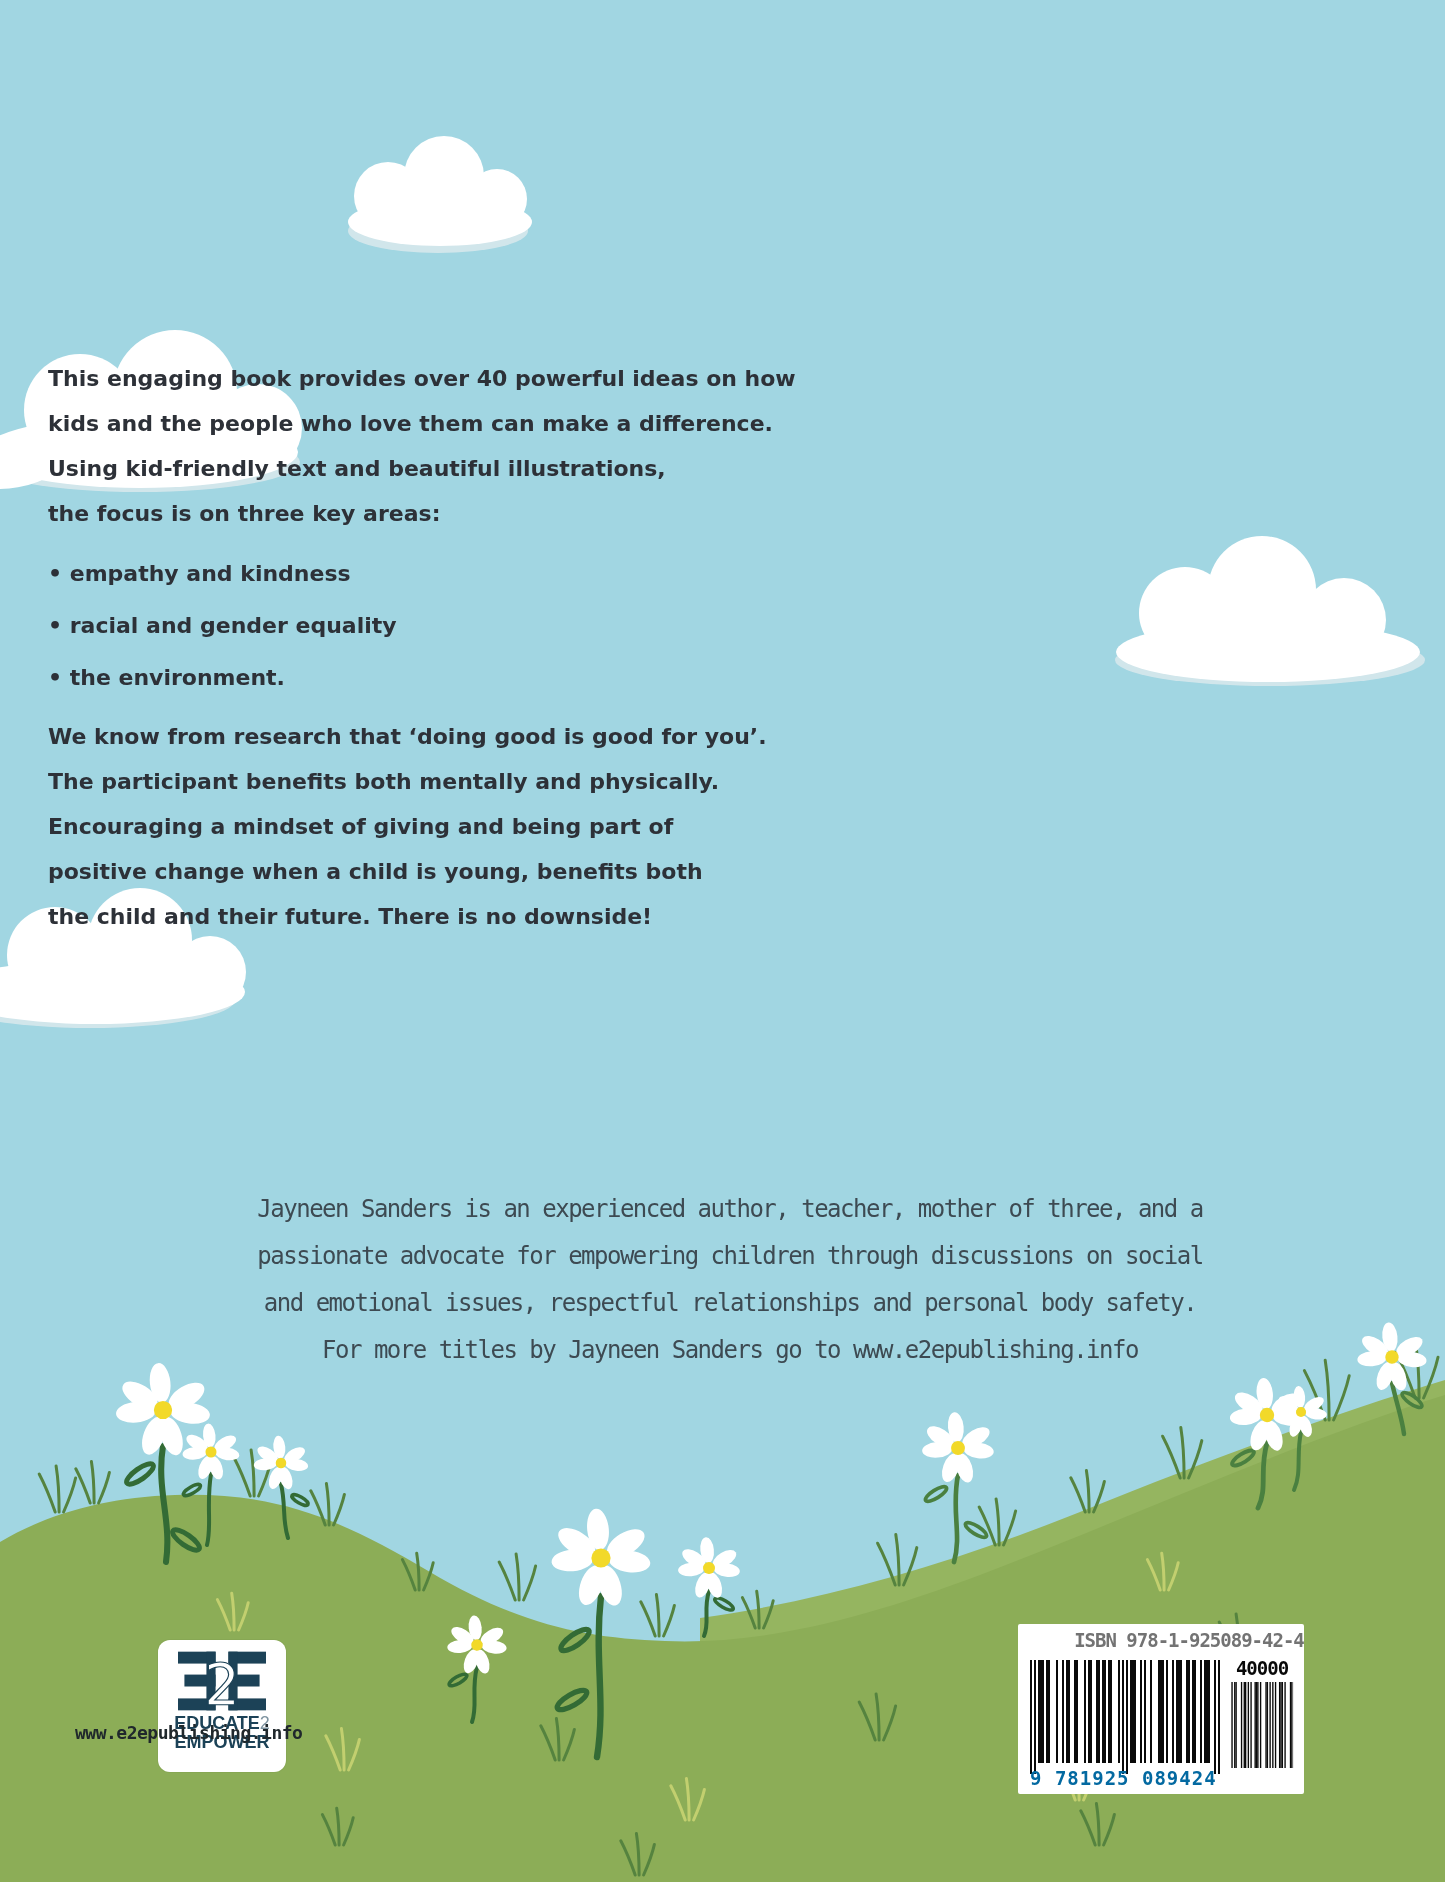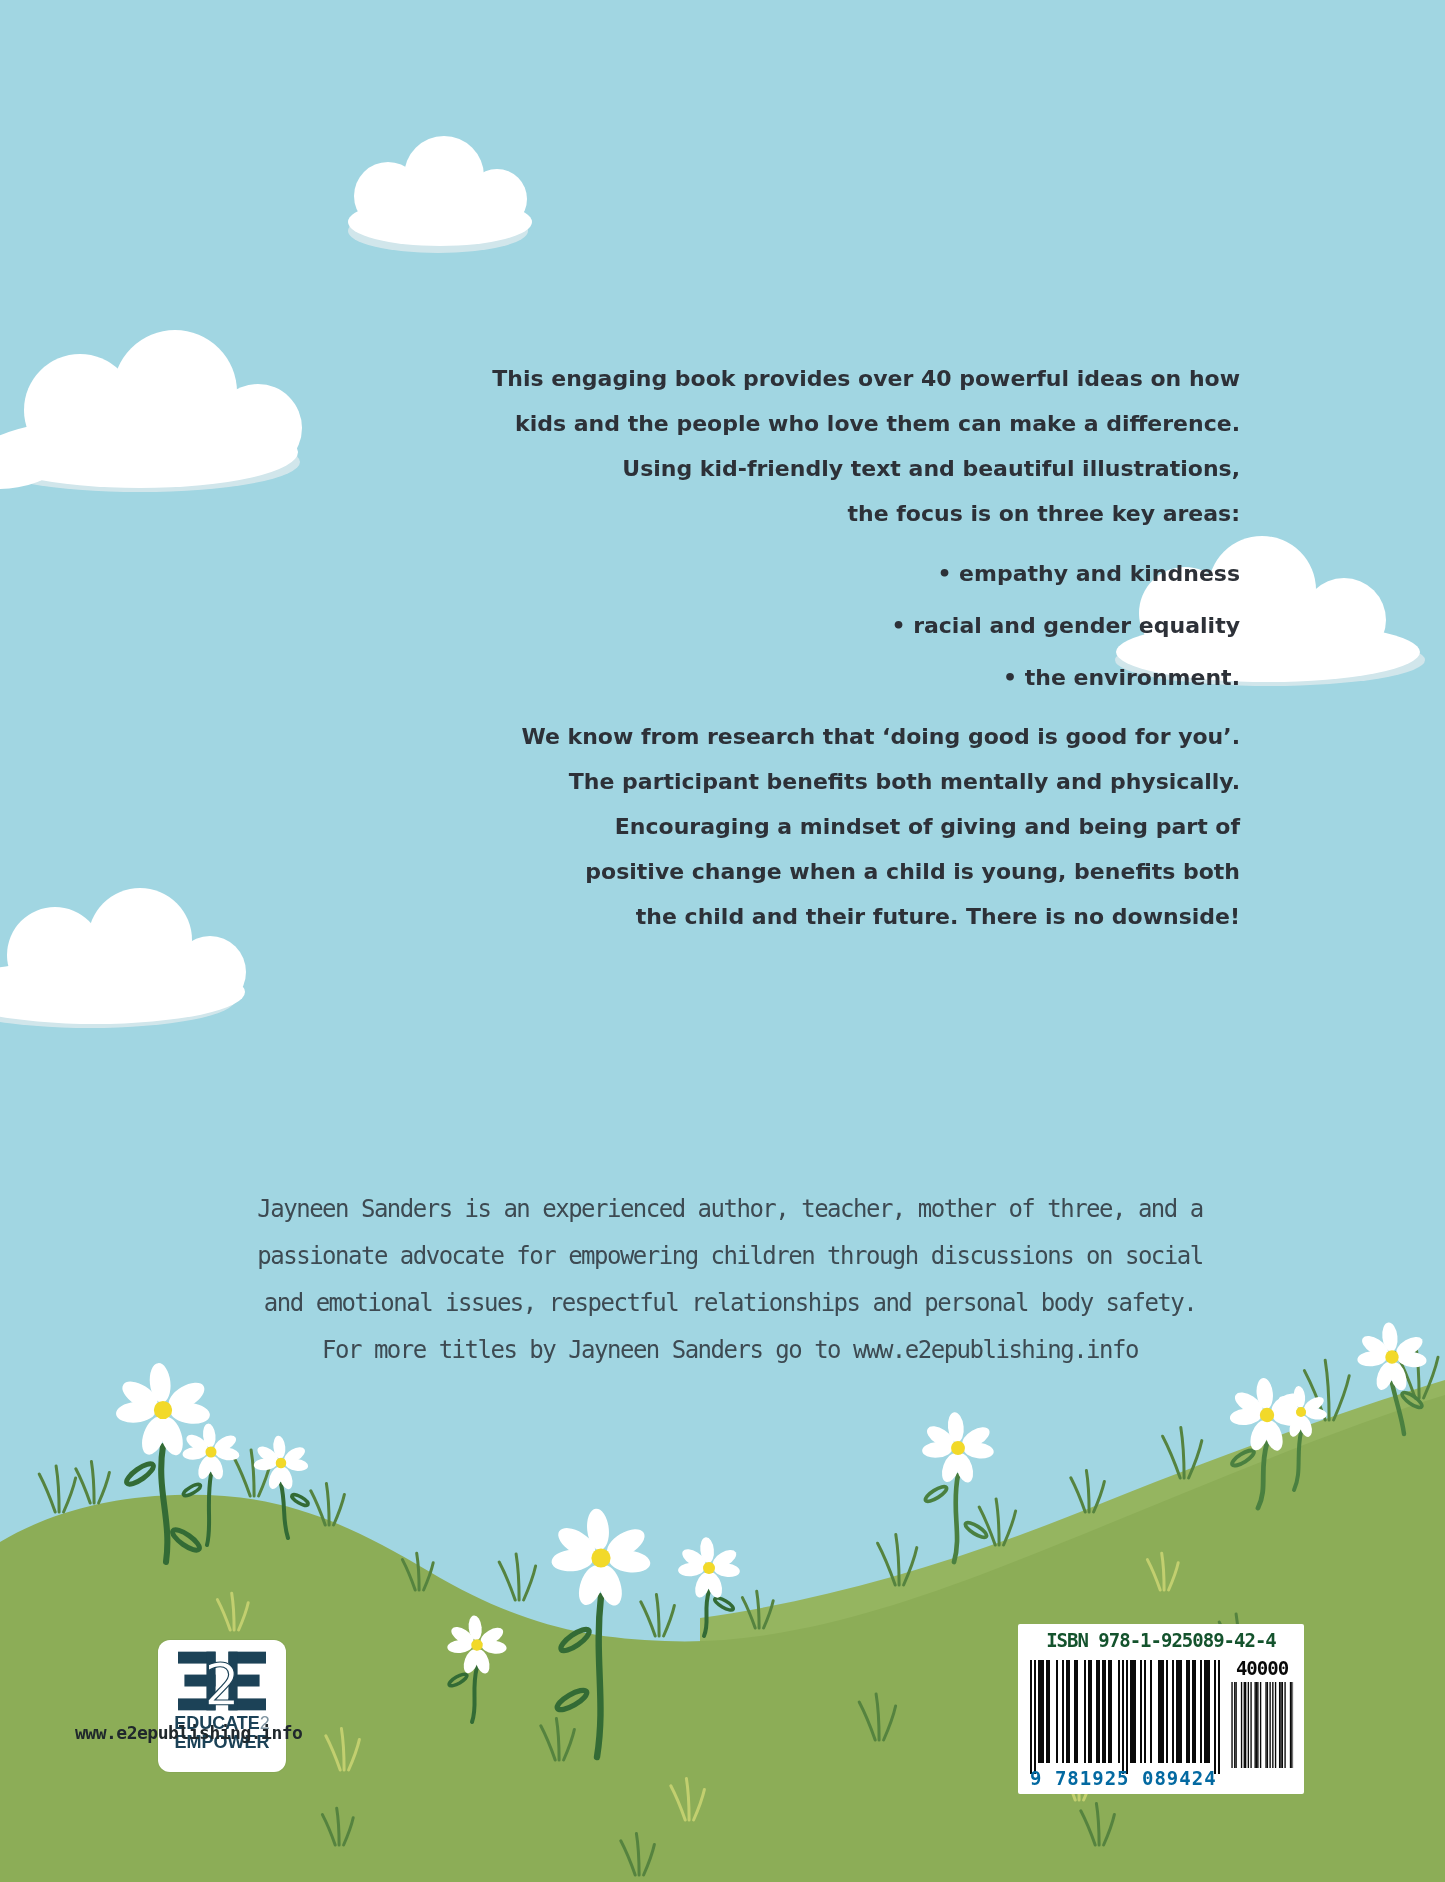--- a/index.html
+++ b/index.html
@@ -1,22 +1,22 @@
 <!DOCTYPE html>
 <html><head>
 <meta charset="utf-8">
 <style>
   html,body{margin:0;padding:0;background:#7c8b91;}
   .stage{position:relative;width:1445px;height:1882px;overflow:hidden;
          font-family:"DejaVu Sans",sans-serif;}
   .scene{position:absolute;left:0;top:0;width:100%;height:100%;display:block;}
 
   
-  .blurb{position:absolute;left:0;top:356px;width:1240px;text-align:right;
-         color:var(--ink);font-weight:700;font-size:22px;line-height:45px;}
+  .blurb{position:absolute;left:0;top:356px;width:1240px;text-align:left;
+         color:var(--ink);font-weight:700;font-size:22px;line-height:45px;padding-left:48px;}
   .blurb .para{white-space:pre-line;margin:0 0 12px 0;}
   .blurb .bullets{white-space:pre-line;margin:2px 0 10px 0;line-height:52px;}
 
   
   .bio{position:absolute;left:10px;top:1186px;width:1440px;text-align:center;
        white-space:pre-line;color:var(--bio-ink);
        font-family:"DejaVu Sans Mono",monospace;
        font-size:24px;letter-spacing:-1.5px;line-height:47px;font-weight:400;}
 
   
@@ -29,21 +29,21 @@
   .logo-line .suffix{color:#7e93a0;font-weight:400;}
   .site-url{position:absolute;left:75px;top:1722px;width:300px;
             font-family:"DejaVu Sans Mono",monospace;font-weight:700;
             font-size:18px;letter-spacing:-0.5px;color:#20282c;}
 
   
   .barcode-box{position:absolute;left:1018px;top:1624px;width:286px;height:170px;
                background:#ffffff;border-radius:2px;}
   .isbn-label{position:absolute;left:0;top:5px;width:286px;text-align:center;
               font-family:"DejaVu Sans Mono",monospace;font-weight:700;
-              font-size:19px;letter-spacing:-1px;color:#14532d;}
+              font-size:19px;letter-spacing:-1px;color:#737373;padding-left:28px;}
   .addon-label{position:absolute;left:206px;top:33px;width:76px;text-align:center;
                font-family:"DejaVu Sans Mono",monospace;font-weight:700;
                font-size:19px;letter-spacing:-1px;color:#090909;}
   .main-bars{position:absolute;left:12px;top:36px;}
   .addon-bars{position:absolute;left:212px;top:58px;}
   .bar-digits{position:absolute;left:12px;top:143px;width:196px;
               font-family:"DejaVu Sans Mono",monospace;font-weight:700;
               font-size:19px;letter-spacing:1px;color:#0369a1;background:transparent;}
 </style>
 </head>

